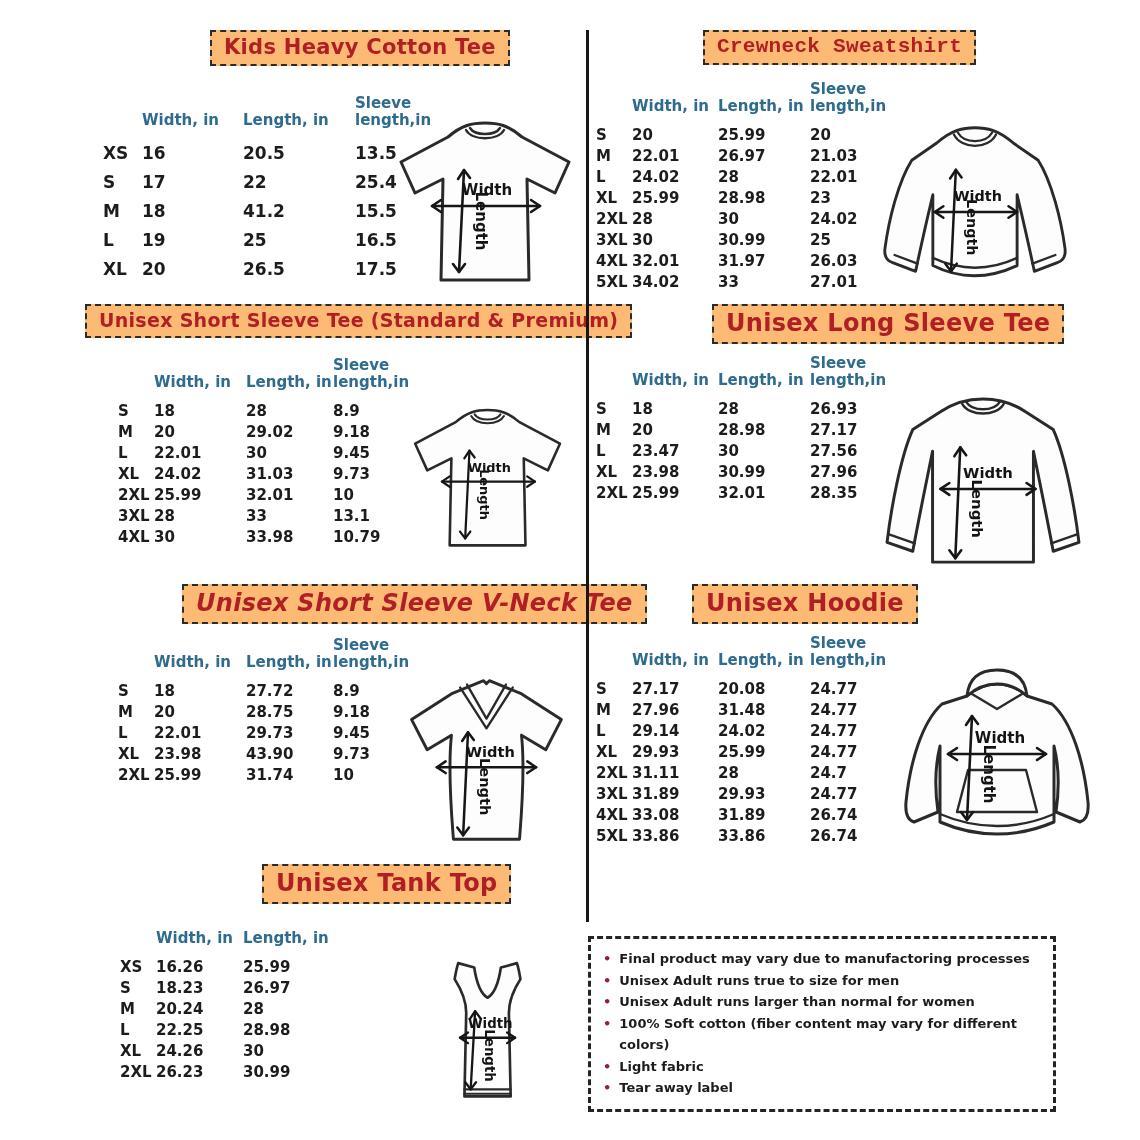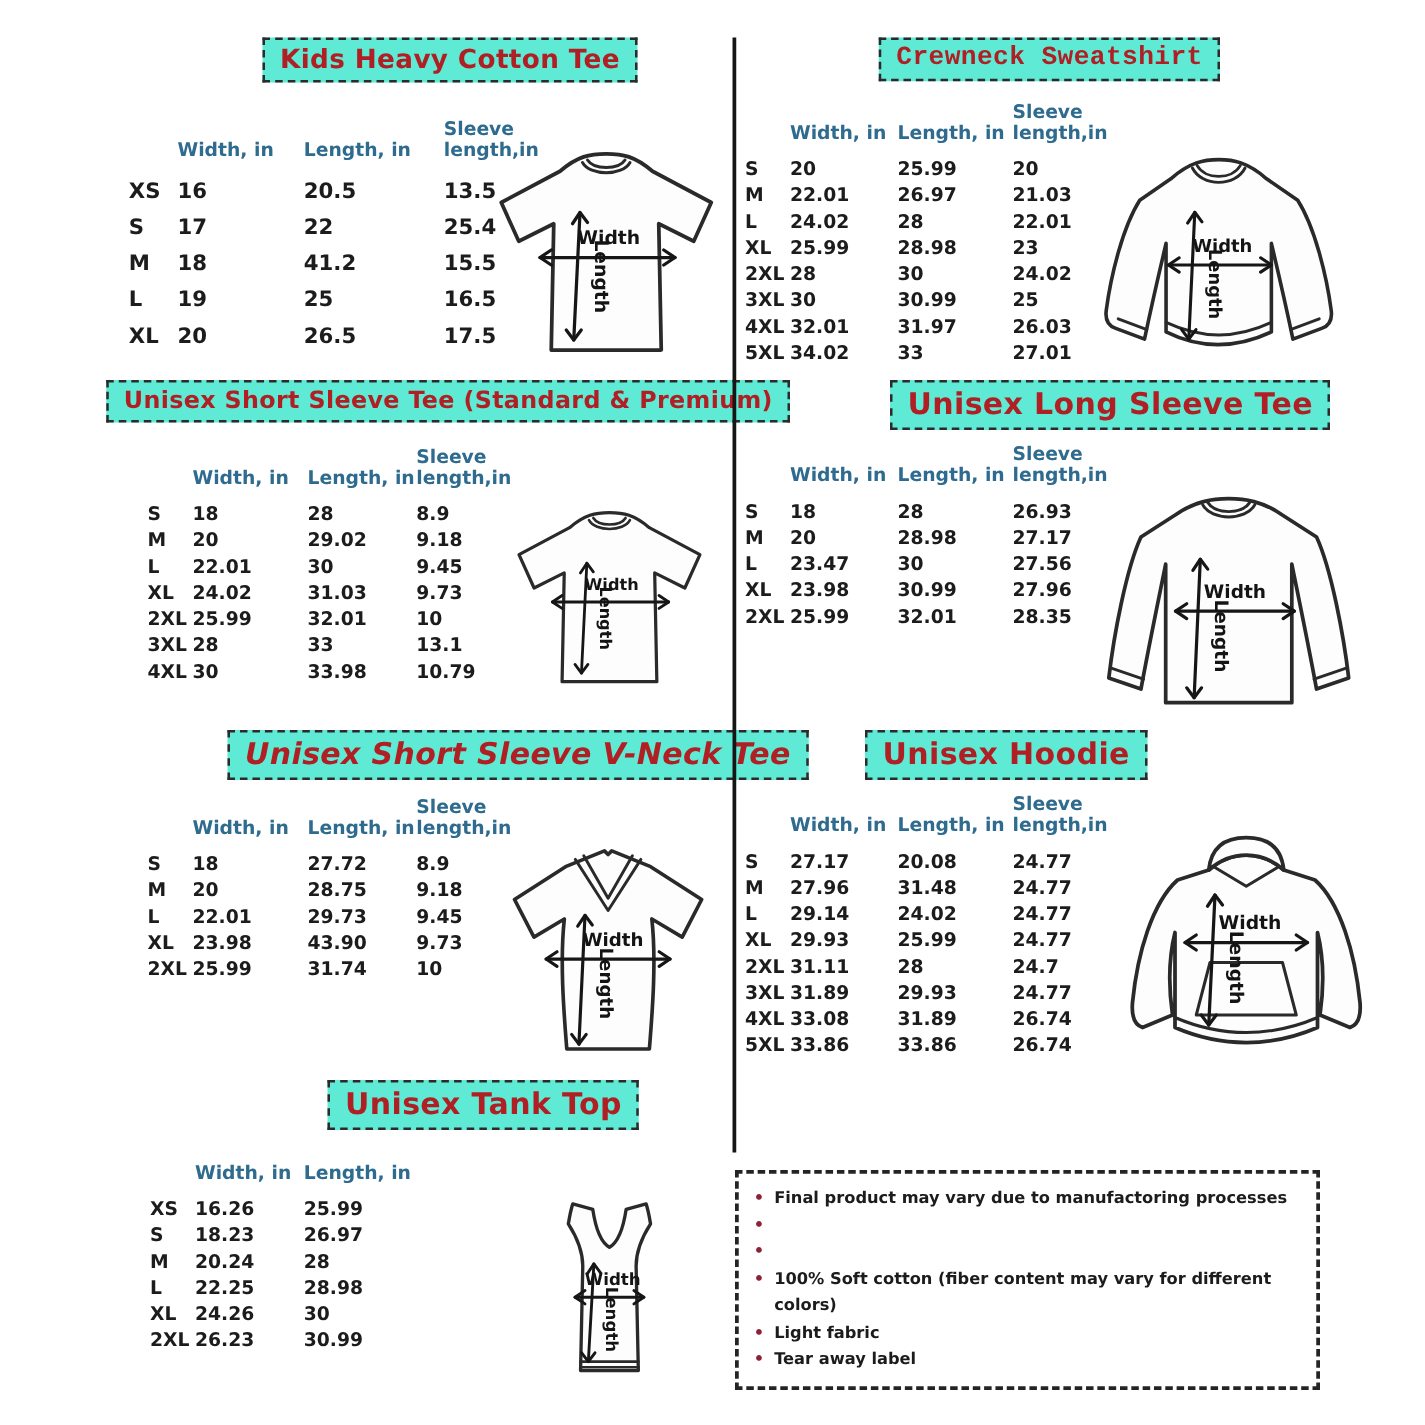--- a/index.html
+++ b/index.html
@@ -2,21 +2,21 @@
 <html style="--title-red: #b01f24; --header-blue: #2e6b8e; --text-dark: #1c1c1c; --bullet-maroon: #8c2334;"><head>
 <meta charset="utf-8">
 <style>
   html,body{margin:0;padding:0;}
   body{
     width:1140px;height:1140px;position:relative;background:#ffffff;
     font-family:"DejaVu Sans", sans-serif;font-weight:700;
     color:var(--text-dark,#1c1c1c);overflow:hidden;
   }
   .title-box{
-    position:absolute;border:2px dashed #2b2b2b;background:#5eead4;
+    position:absolute;border:2px dashed #2b2b2b;background:#fdba74;
     color:var(--title-red,#b01f24);padding:3px 12px 5px;
     font-size:21px;white-space:nowrap;letter-spacing:.3px;
   }
   .title-box.small{font-size:24px;}
   .title-box.long{font-size:19px;}
   .sizetable{
     position:absolute;display:grid;align-items:center;
     grid-auto-rows:21px;
   }
   .sizetable .th{
@@ -419,23 +419,25 @@
   <text class="mlabel" transform="translate(112,112) rotate(90)" text-anchor="middle">Length</text>
 </svg>
 
 <div class="notes" style="left:588px;top:936px;width:468px;">
   <div class="item">
     <span class="dot">•</span>
     <span>Final product may vary due to manufactoring processes</span>
   </div>
   <div class="item">
     <span class="dot">•</span>
-  </div>
-  <div class="item">
-    <span class="dot">•</span>
+    <span>Unisex Adult runs true to size for men</span>
+  </div>
+  <div class="item">
+    <span class="dot">•</span>
+    <span>Unisex Adult runs larger than normal for women</span>
   </div>
   <div class="item">
     <span class="dot">•</span>
     <span>100% Soft cotton (fiber content may vary for different colors)</span>
   </div>
   <div class="item">
     <span class="dot">•</span>
     <span>Light fabric</span>
   </div>
   <div class="item">

